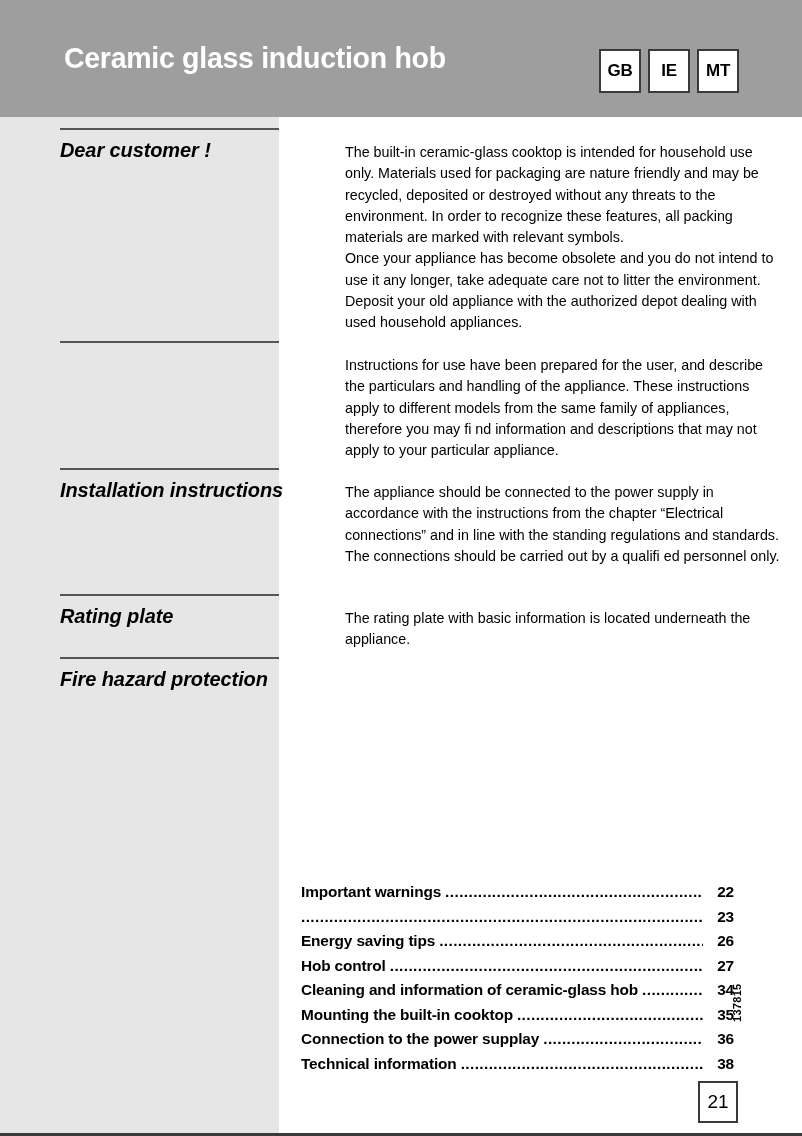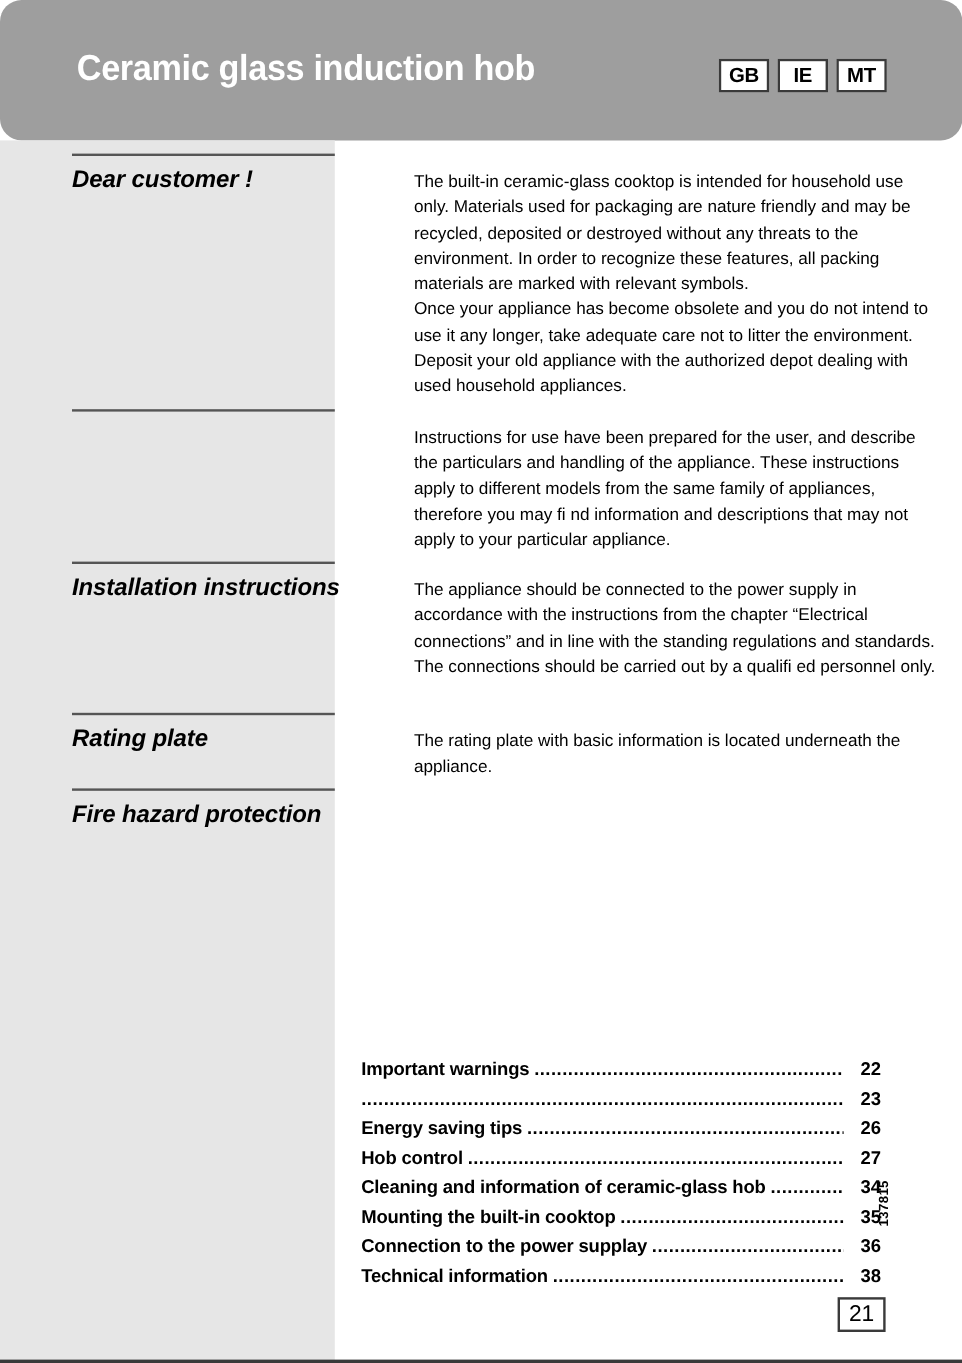--- a/index.html
+++ b/index.html
@@ -19,21 +19,20 @@
   }
 
   
   #header-band {
     position: absolute;
     left: 0;
     top: 0;
     width: 802px;
     height: 117px;
     background: #9e9e9e;
-    border-radius: 18px;
   }
   #page-title {
     position: absolute;
     left: 64px;
     top: 41px;
     font-size: 30px;
     font-weight: bold;
     color: #ffffff;
     letter-spacing: -0.3px;
     white-space: nowrap;
@@ -42,21 +41,21 @@
   }
   #language-badges {
     position: absolute;
     left: 599px;
     top: 49px;
     display: flex;
     gap: 7px;
   }
   .lang-badge {
     width: 42px;
-    height: 28px;
+    height: 44px;
     background: #ffffff;
     border: 2px solid #3a3a3a;
     box-sizing: border-box;
     display: flex;
     align-items: center;
     justify-content: center;
     font-size: 17px;
     font-weight: bold;
     color: #000000;
     letter-spacing: -0.2px;
@@ -160,21 +159,21 @@
     white-space: nowrap;
     letter-spacing: 0.3px;
   }
 
   
   #page-number-box {
     position: absolute;
     left: 698px;
     top: 1081px;
     width: 40px;
-    height: 29px;
+    height: 42px;
     border: 2px solid #3a3a3a;
     box-sizing: border-box;
     background: #ffffff;
     display: flex;
     align-items: center;
     justify-content: center;
     font-size: 19px;
     color: #000000;
   }
 </style>

